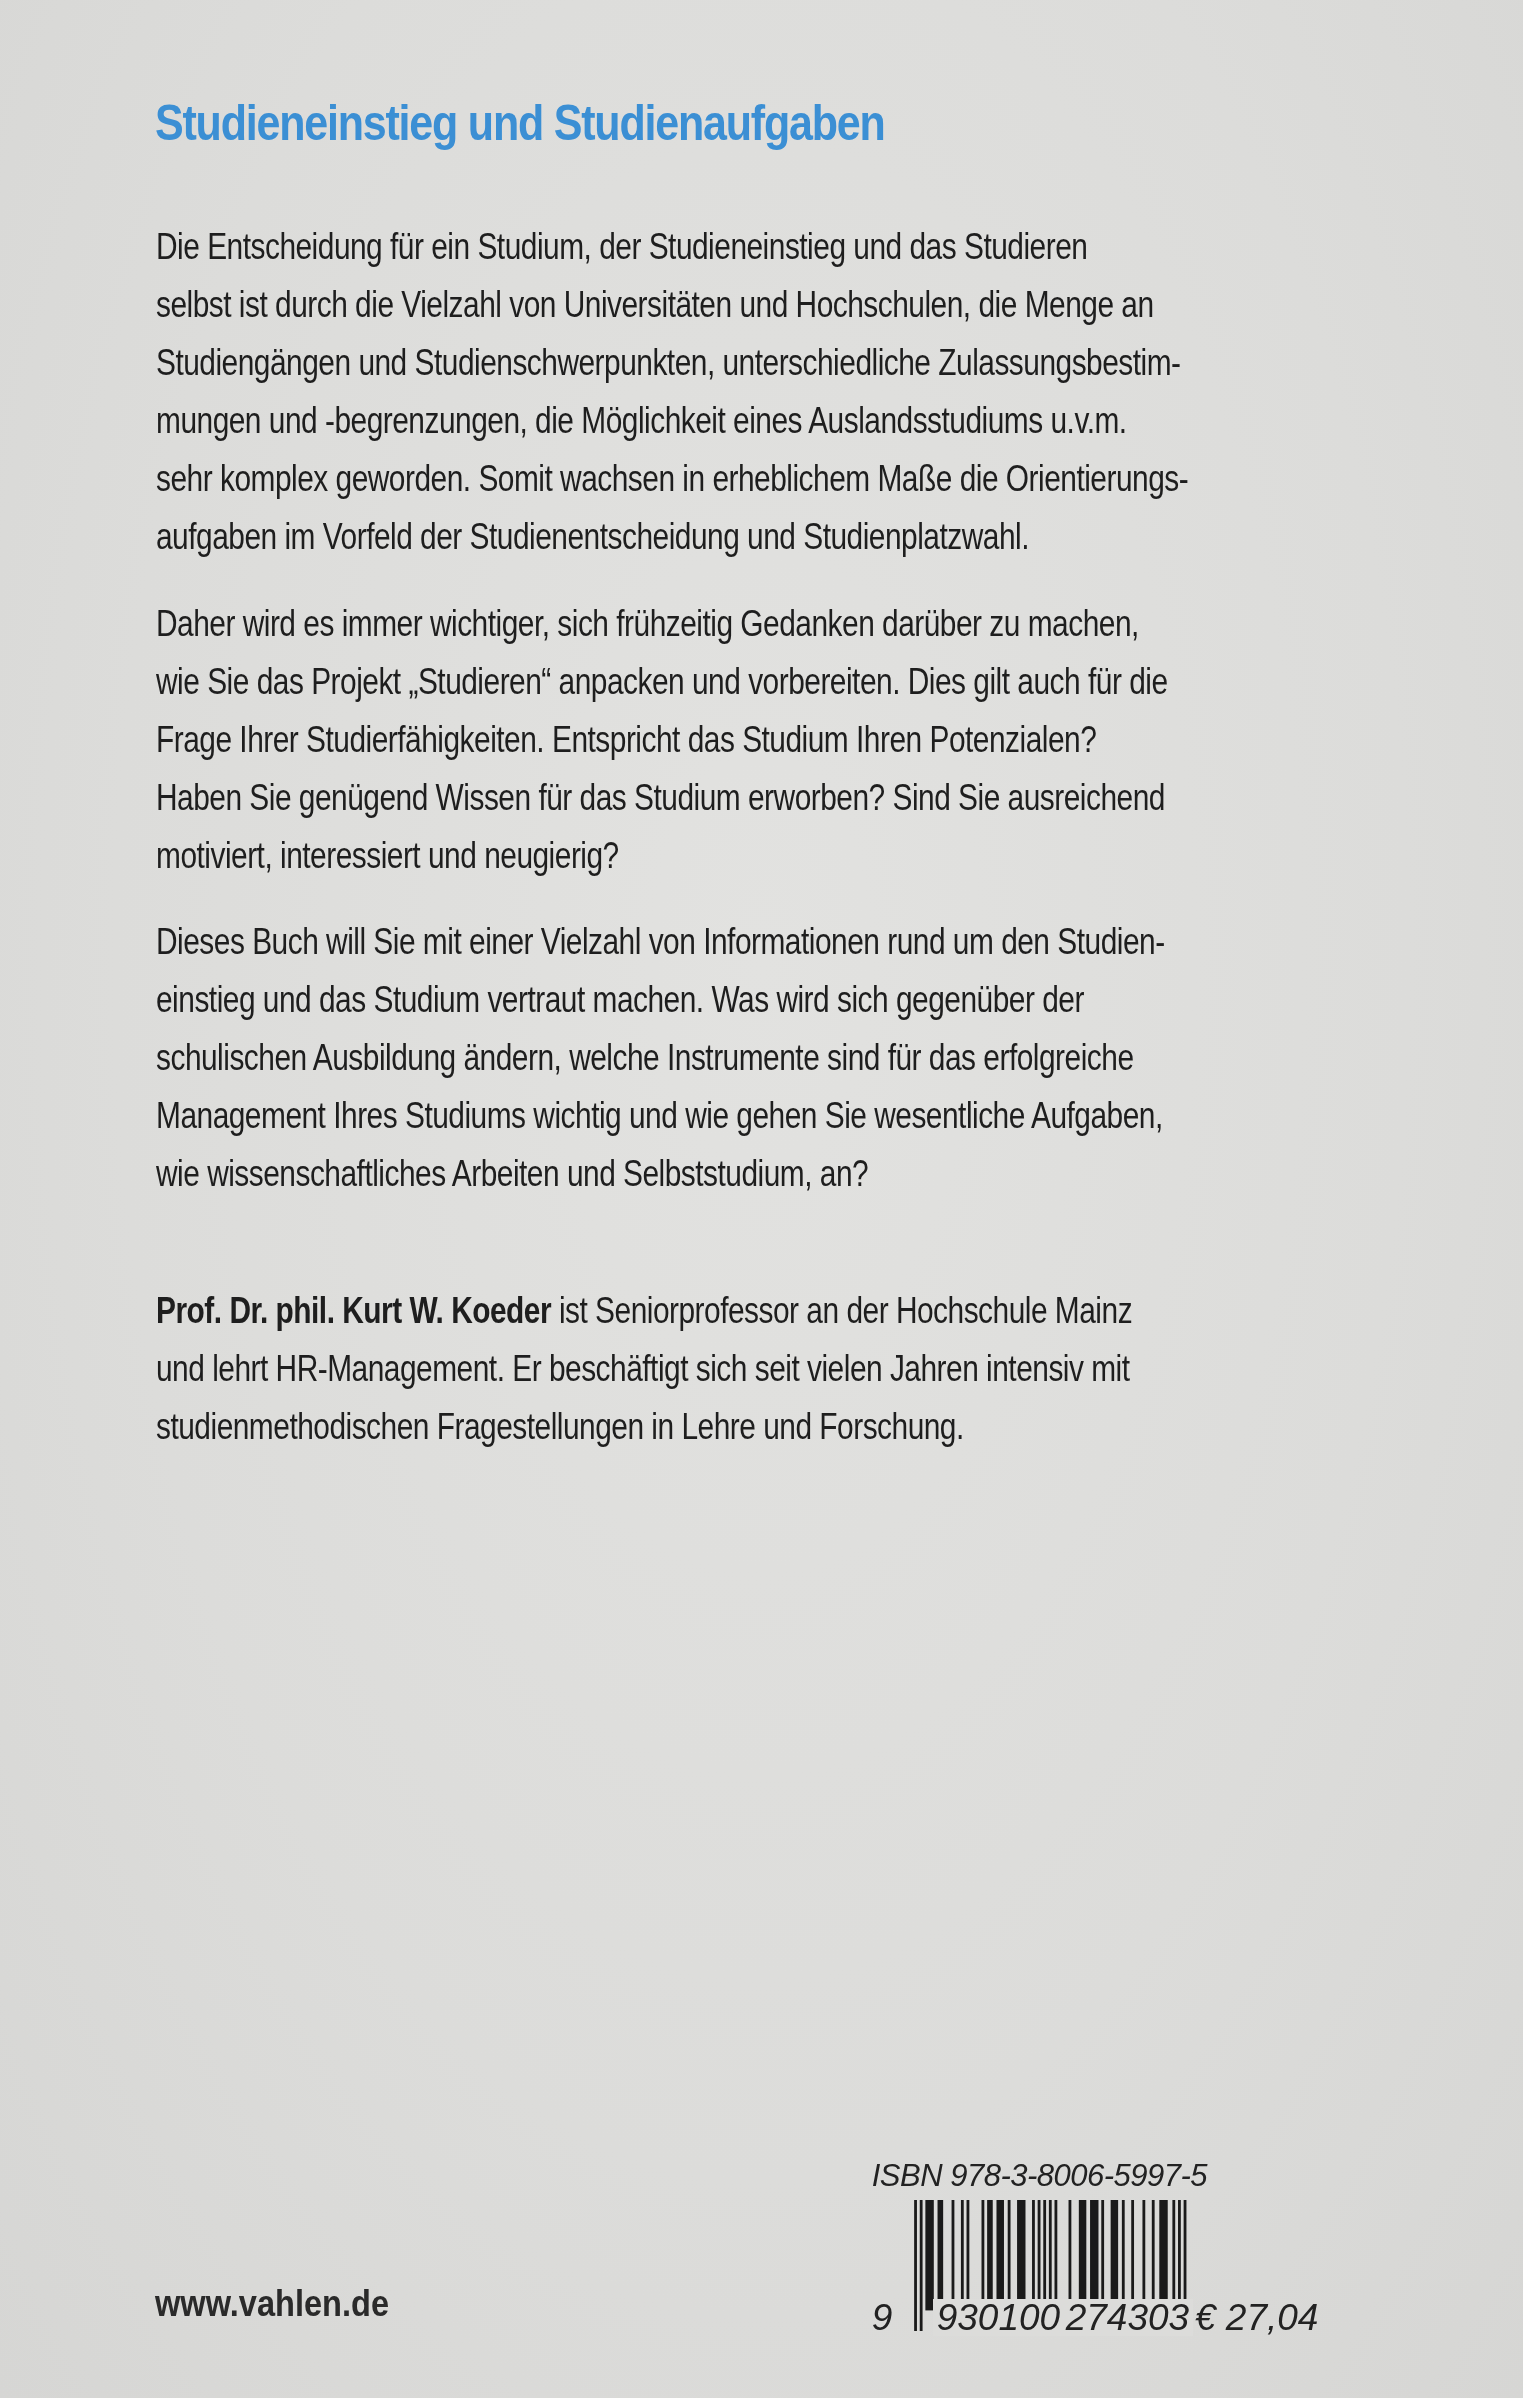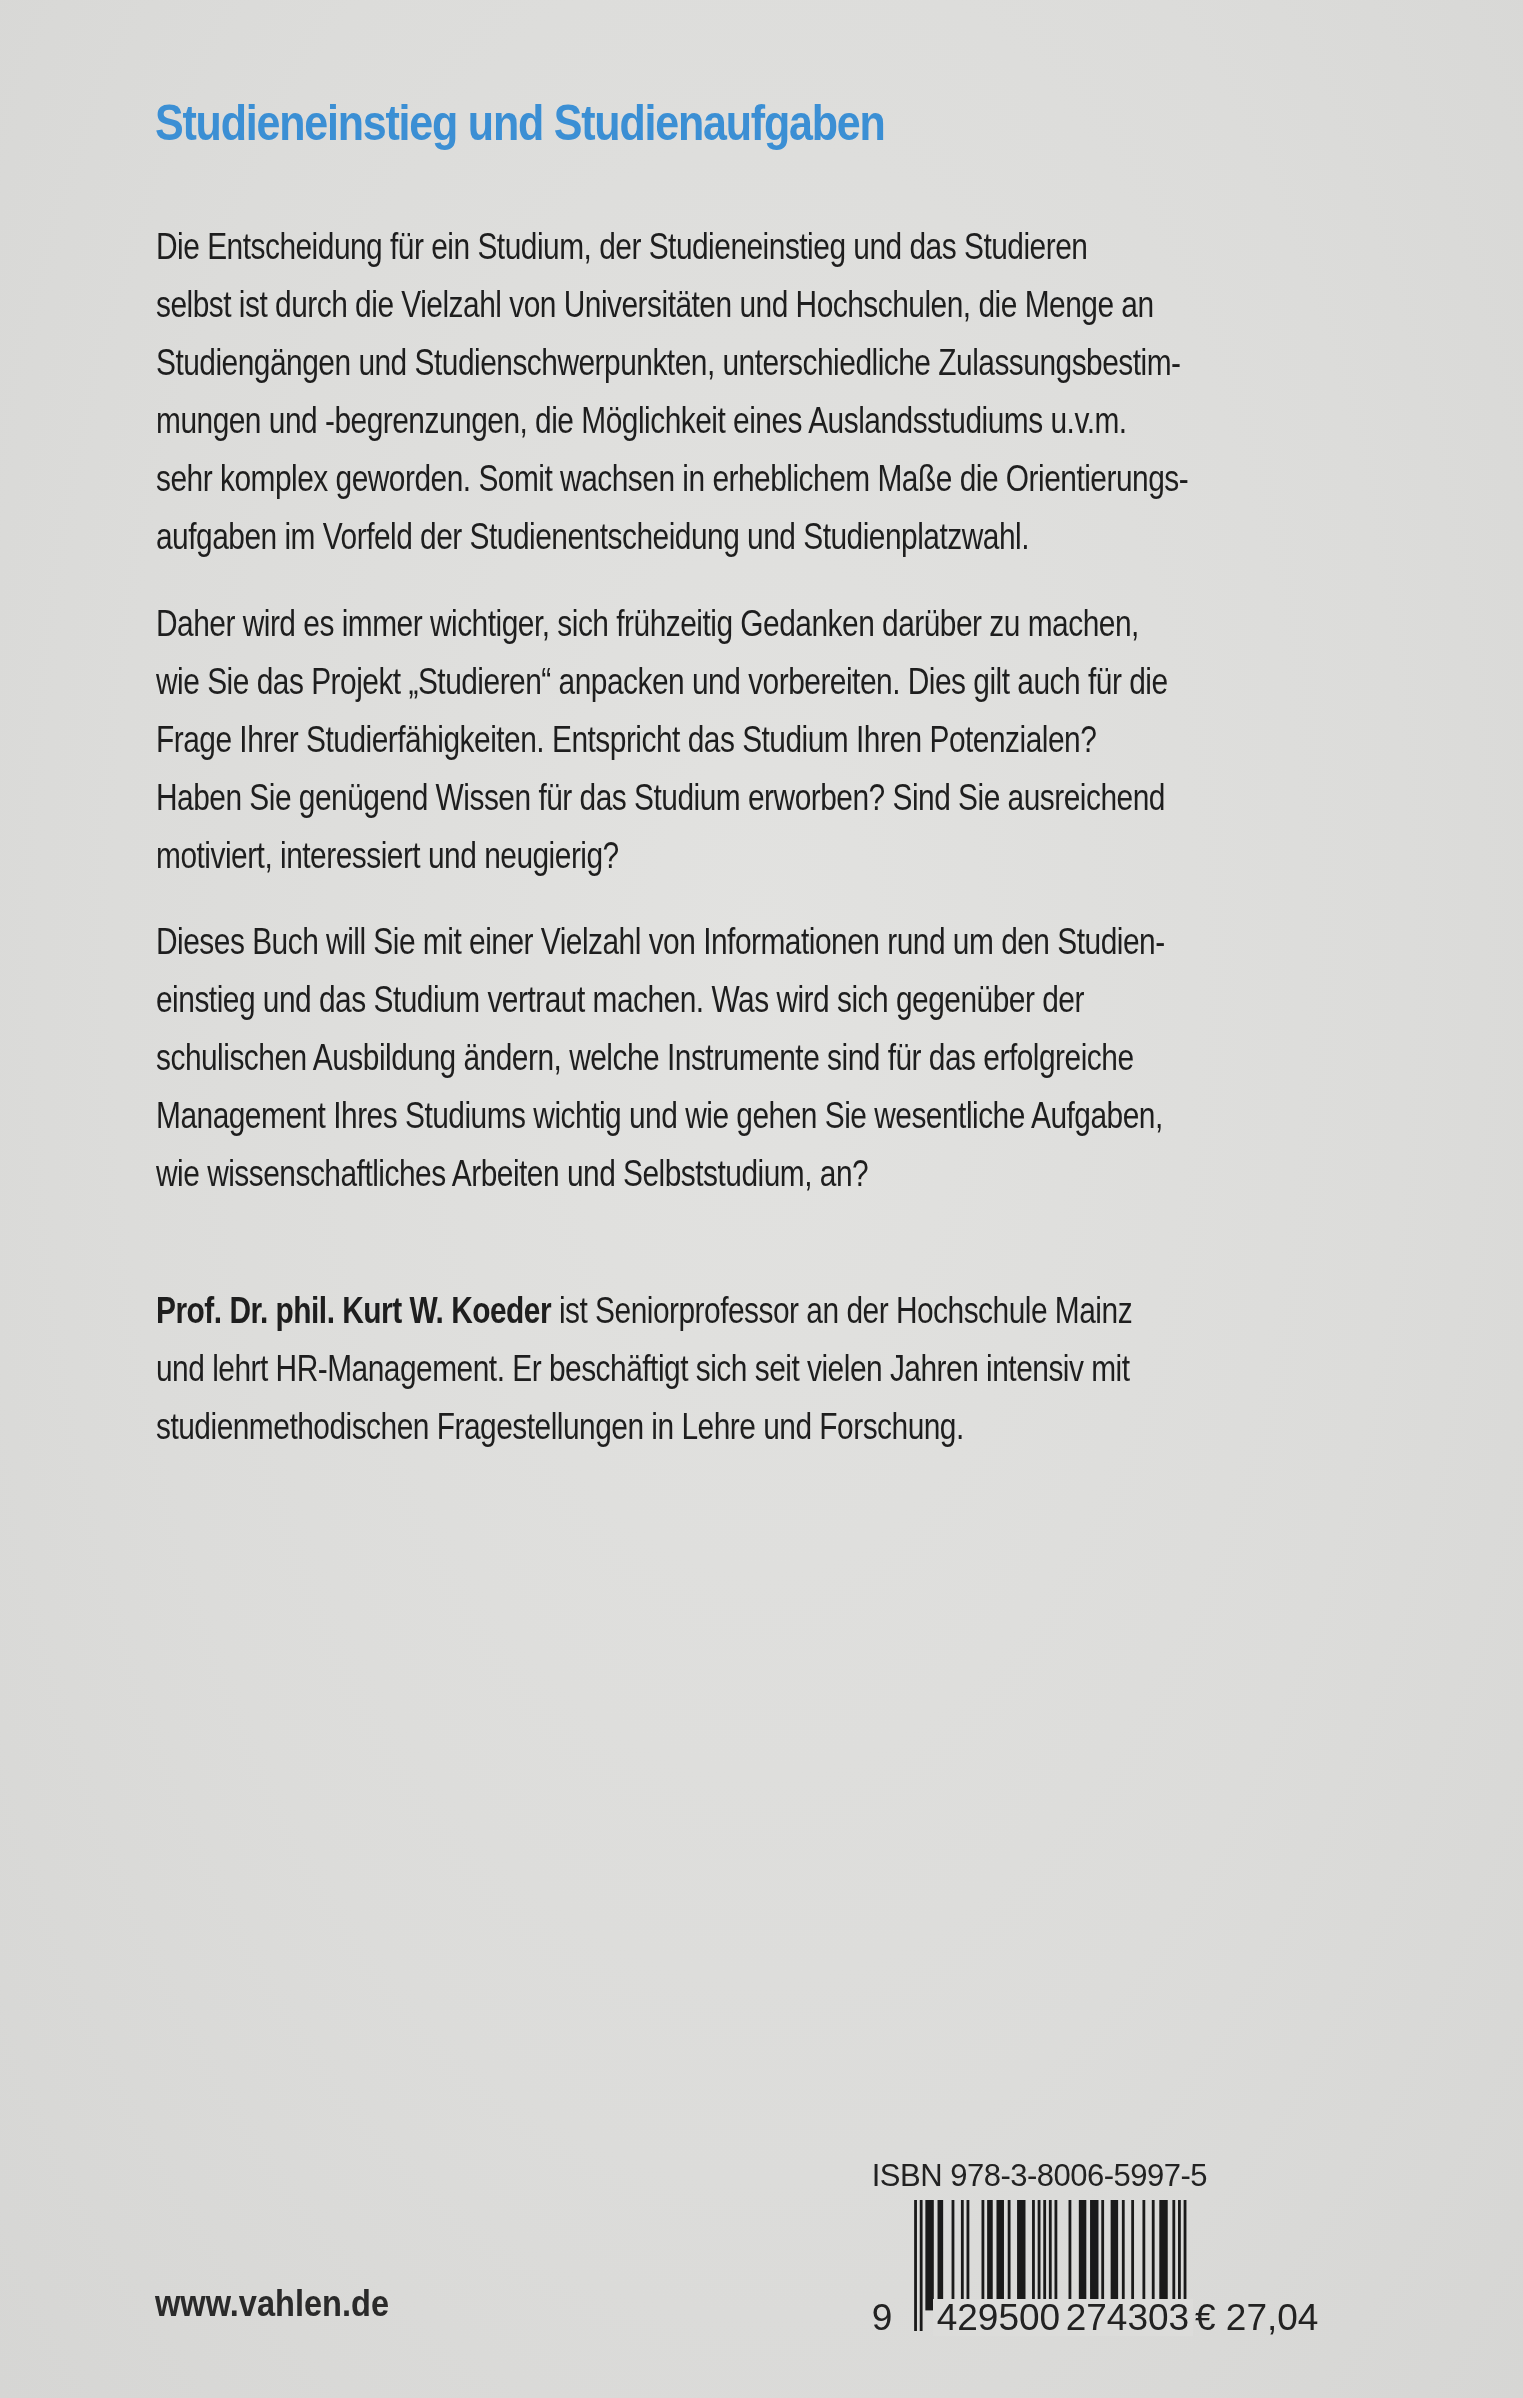--- a/index.html
+++ b/index.html
@@ -63,20 +63,21 @@
       transform: scaleX(0.88);
       transform-origin: left top;
       margin: 0;
     }
     .isbn-block {
       position: absolute;
       left: 867px;
       top: 2158px;
       width: 468px;
       height: 187px;
+      font-style: italic;
     }
     .isbn-label {
       position: absolute;
       left: 4.7px;
       top: 0;
       font-family: "Liberation Sans", sans-serif;
       font-size: 31px;
       color: #222;
       letter-spacing: -0.5px;
       white-space: nowrap;
@@ -190,19 +191,19 @@
           <rect x="254" y="0" width="3" height="118"></rect>
           <rect x="262" y="0" width="9" height="118"></rect>
           <rect x="276" y="0" width="3" height="118"></rect>
 
           <rect x="282" y="0" width="3" height="140"></rect>
           <rect x="288" y="0" width="3" height="140"></rect>
         </g>
       </svg>
     </div>
     <div class="barcode-digits d-first">9</div>
-    <div class="barcode-digits d-left">429500</div>
+    <div class="barcode-digits d-left">930100</div>
     <div class="barcode-digits d-right">274303</div>
     <div class="price">€ 27,04</div>
   </div>
 
 </div>
 
 
 </body></html>

